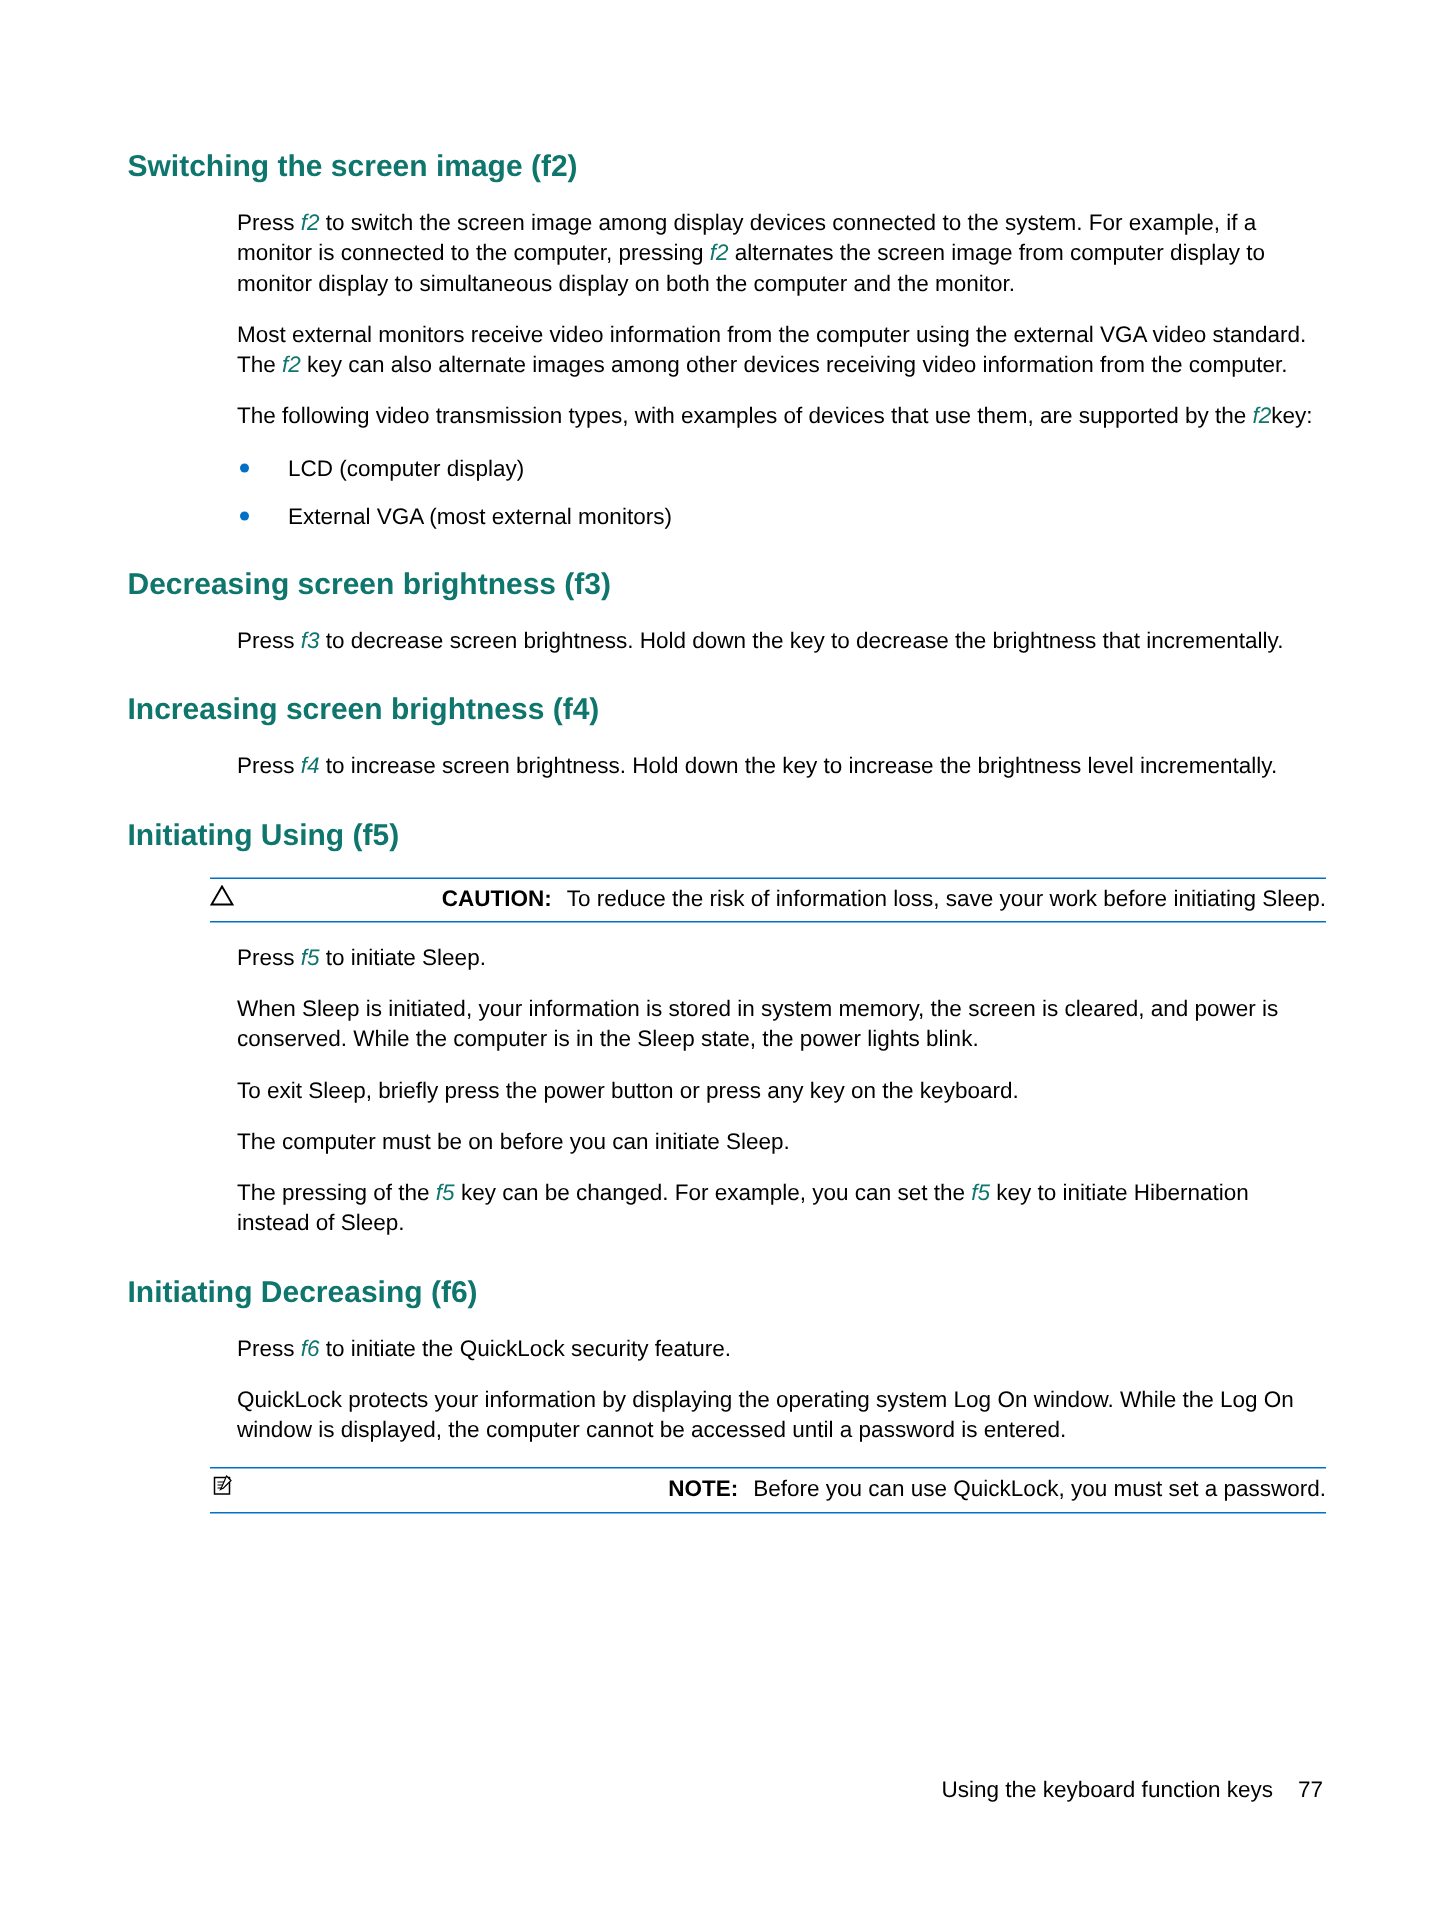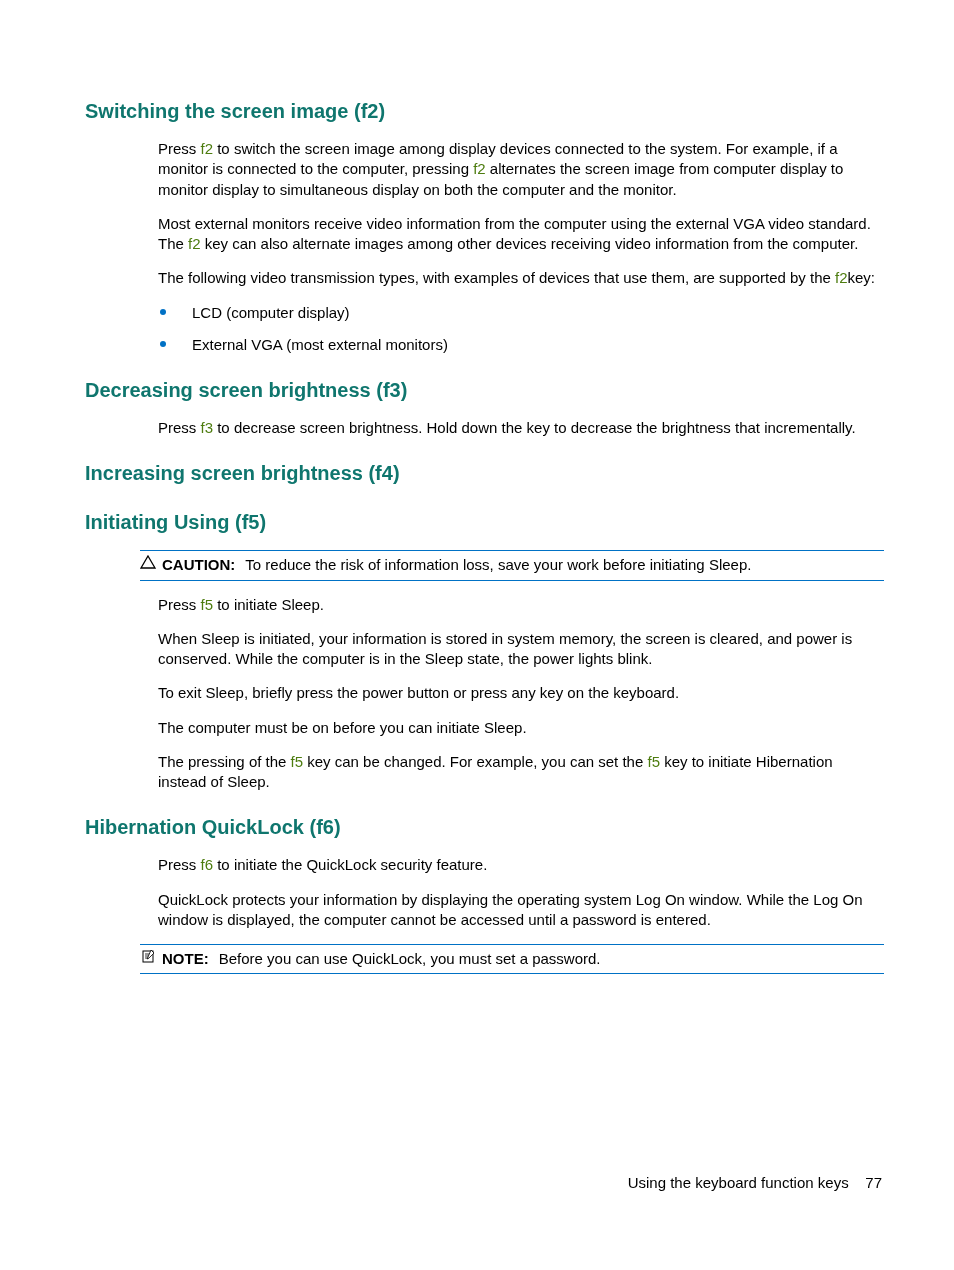--- a/index.html
+++ b/index.html
@@ -27,21 +27,22 @@
   h2.first {
     margin-top: 8px;
   }
   .content {
     margin-left: 73px;
   }
   p {
     margin: 0 0 14px 0;
   }
   .keylink {
-    color: #4d7c0f;
+    color: #0f766e;
+    font-style: italic;
   }
   ul {
     list-style: none;
     padding: 0;
     margin: 0 0 12px 0;
   }
   ul li {
     position: relative;
     padding-left: 34px;
     margin-bottom: 12px;
@@ -67,24 +68,24 @@
   .callout-icon {
     width: 22px;
     flex-shrink: 0;
   }
   .callout-icon svg { display: block; }
   .callout-label {
     font-weight: bold;
     margin-right: 10px;
     white-space: nowrap;
   }
-  .callout-body { flex: 1; }
+  .callout-body { flex: 1; text-align: right; }
   .footer {
     position: absolute;
-    bottom: 77px;
+    bottom: 66px;
     right: 72px;
     font-size: 15px;
   }
 </style>
 </head>
 <body>
 
 <div class="page">
 
   <h2 class="first">Switching the screen image (f2)</h2>
@@ -105,20 +106,25 @@
   </div>
 
   <h2>Decreasing screen brightness (f3)</h2>
   <div class="content">
     <p>
       <span>Press </span><span class="keylink">f3</span><span> to decrease screen brightness. Hold down the key to decrease the brightness that incrementally.</span>
     </p>
   </div>
 
   <h2>Increasing screen brightness (f4)</h2>
+  <div class="content">
+    <p>
+      <span>Press </span><span class="keylink">f4</span><span> to increase screen brightness. Hold down the key to increase the brightness level incrementally.</span>
+    </p>
+  </div>
 
   <h2>Initiating Using (f5)</h2>
   <div class="content">
     <div class="callout">
       <div class="callout-icon">
         <svg width="16" height="14" viewBox="0 0 16 14">
             <path d="M8 1 L15 13 L1 13 Z" fill="none" stroke="#000" stroke-width="1.3"></path>
           </svg>
       </div>
       <div class="callout-body">
@@ -129,21 +135,21 @@
       <span>Press </span><span class="keylink">f5</span><span> to initiate Sleep.</span>
     </p>
     <p>When Sleep is initiated, your information is stored in system memory, the screen is cleared, and power is conserved. While the computer is in the Sleep state, the power lights blink.</p>
     <p>To exit Sleep, briefly press the power button or press any key on the keyboard.</p>
     <p>The computer must be on before you can initiate Sleep.</p>
     <p>
       <span>The pressing of the </span><span class="keylink">f5</span><span> key can be changed. For example, you can set the </span><span class="keylink">f5</span><span> key to initiate Hibernation instead of Sleep.</span>
     </p>
   </div>
 
-  <h2>Hibernation QuickLock (f6)</h2>
+  <h2>Initiating Decreasing (f6)</h2>
   <div class="content">
     <p>
       <span>Press </span><span class="keylink">f6</span><span> to initiate the QuickLock security feature.</span>
     </p>
     <p>QuickLock protects your information by displaying the operating system Log On window. While the Log On window is displayed, the computer cannot be accessed until a password is entered.</p>
     <div class="callout">
       <div class="callout-icon">
         <svg width="16" height="14" viewBox="0 0 16 14">
           <rect x="3" y="2" width="10" height="11" fill="none" stroke="#000" stroke-width="1"></rect>
           <path d="M5 5 H11 M5 7 H11 M5 9 H9" stroke="#000" stroke-width="0.8"></path>

